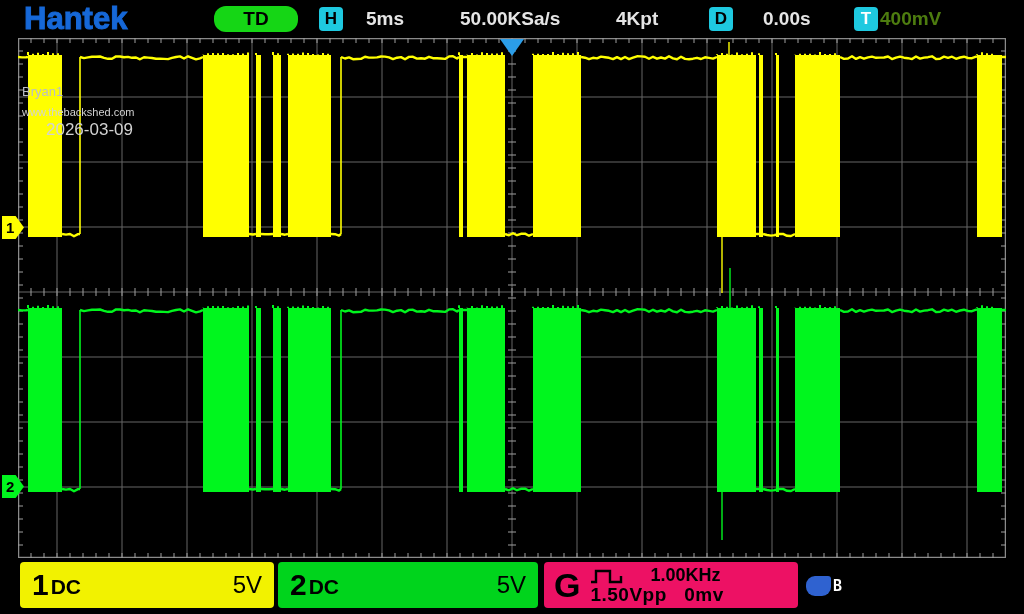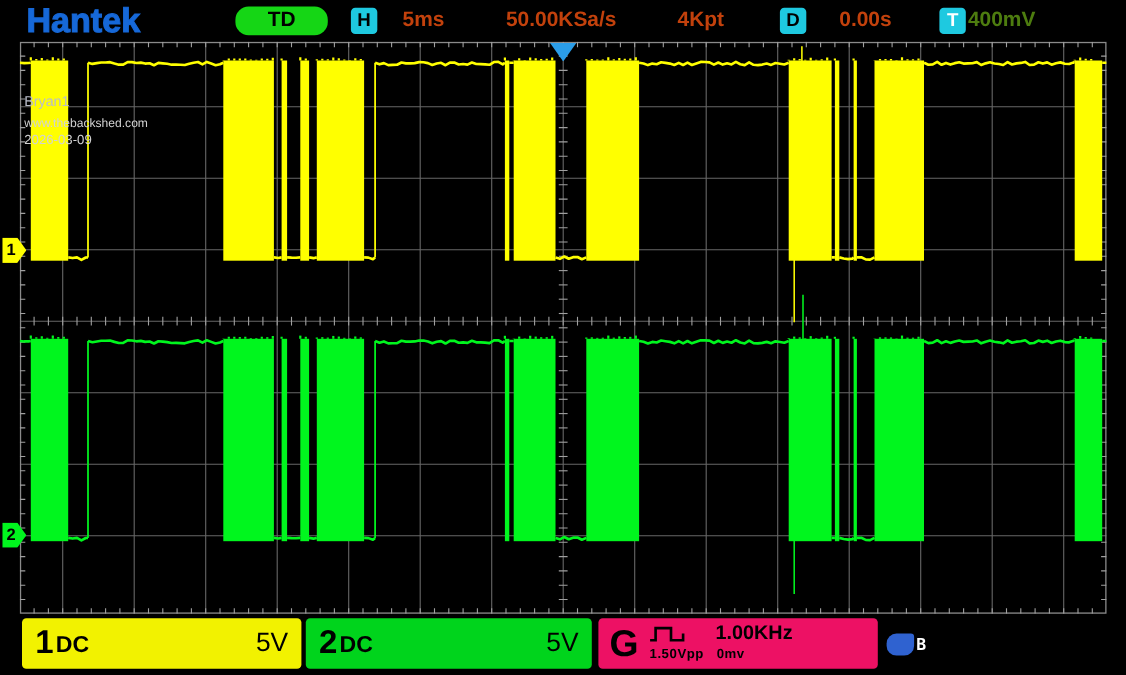--- a/index.html
+++ b/index.html
@@ -6,30 +6,30 @@
   .screen{position:relative;width:1024px;height:614px;background:#000;overflow:hidden;
           font-family:"Liberation Sans",sans-serif;}
   
   .topbar{position:absolute;left:0;top:0;width:1024px;height:34px;background:#000;}
   .logo{position:absolute;left:24px;top:1px;font-size:31px;font-weight:800;color:#1668d8;
         letter-spacing:0px;-webkit-text-stroke:1px #1668d8;}
   .status-box{position:absolute;top:6px;height:26px;width:84px;background:#15d615;
         border-radius:12px;color:#000;font-size:19px;font-weight:700;text-align:center;line-height:26px;}
   .sq-icon{position:absolute;top:7px;width:24px;height:24px;border-radius:4px;background:#1ec9e0;
         color:#000;font-size:17px;font-weight:700;text-align:center;line-height:24px;}
-  .bar-text{position:absolute;top:8px;font-size:19px;font-weight:700;color:#c2410c;}
+  .bar-text{position:absolute;top:8px;font-size:19px;font-weight:700;color:#e5e5e5;}
   .trig-level-text{color:#4d7c0f;}
   .t-icon{color:#fff;}
   
   .plot{position:absolute;left:18px;top:38px;width:816px;height:520px;background:#000;}
   .plot svg{position:absolute;left:0;top:0;}
   .overlay{position:absolute;left:4px;top:46px;z-index:6;color:#c9cdd6;}
   .overlay .l1{font-size:13px;margin-bottom:7px;color:#b9bdc9;}
   .overlay .l2{font-size:11px;margin-bottom:2px;color:#d2d2d2;}
-  .overlay .l3{font-size:12px;color:#d2d2d2;}
+  .overlay .l3{font-size:17px;color:#d2d2d2;margin-left:24px;}
   .trig-arrow{position:absolute;left:500px;top:39px;width:24px;height:17px;background:#2b9de8;
         clip-path:polygon(0 0,100% 0,50% 100%);z-index:7;}
   .ch-tag{position:absolute;left:2px;width:22px;height:23px;color:#000;font-size:15px;font-weight:700;
         text-align:left;padding-left:4px;line-height:23px;box-sizing:border-box;z-index:8;
         clip-path:polygon(0 0,62% 0,100% 50%,62% 100%,0 100%);}
   .ch1-tag{top:216px;background:#ffff00;}
   .ch2-tag{top:475px;background:#00f61e;}
   
   .bottombar{position:absolute;left:0;top:562px;width:1024px;height:46px;}
   .ch-box{position:absolute;top:0;height:46px;border-radius:4px;color:#000;box-sizing:border-box;
@@ -38,21 +38,21 @@
   .ch2-box{left:278px;width:260px;background:#00d41c;}
   .ch-num{font-size:30px;font-weight:700;}
   .ch-coup{font-size:21px;font-weight:700;margin-left:2px;margin-top:4px;}
   .ch-scale{font-size:24px;font-weight:500;margin-left:auto;}
   .gen-box{position:absolute;left:544px;top:0;width:254px;height:46px;background:#ed1164;border-radius:4px;
         color:#000;display:flex;align-items:center;padding:0 10px;box-sizing:border-box;}
   .gen-g{font-size:34px;font-weight:600;margin-right:10px;}
   .gen-col{display:flex;flex-direction:column;line-height:19px;}
   .gen-row1{display:flex;align-items:center;font-size:18px;font-weight:700;}
   .gen-row1 svg{margin-right:26px;}
-  .gen-row2{font-size:12px;font-weight:700;letter-spacing:0.5px;}
+  .gen-row2{font-size:19px;font-weight:700;letter-spacing:0.5px;}
   .usb-icon{position:absolute;left:806px;top:14px;width:25px;height:20px;background:#2f62d0;
         border-radius:9px 3px 9px 9px;}
   .usb-b{position:absolute;left:833px;top:15px;color:#fff;font-size:15px;font-weight:700;
         font-family:"DejaVu Sans Mono",monospace;}
 </style>
 </head>
 <body>
 
 <div class="screen">
 

